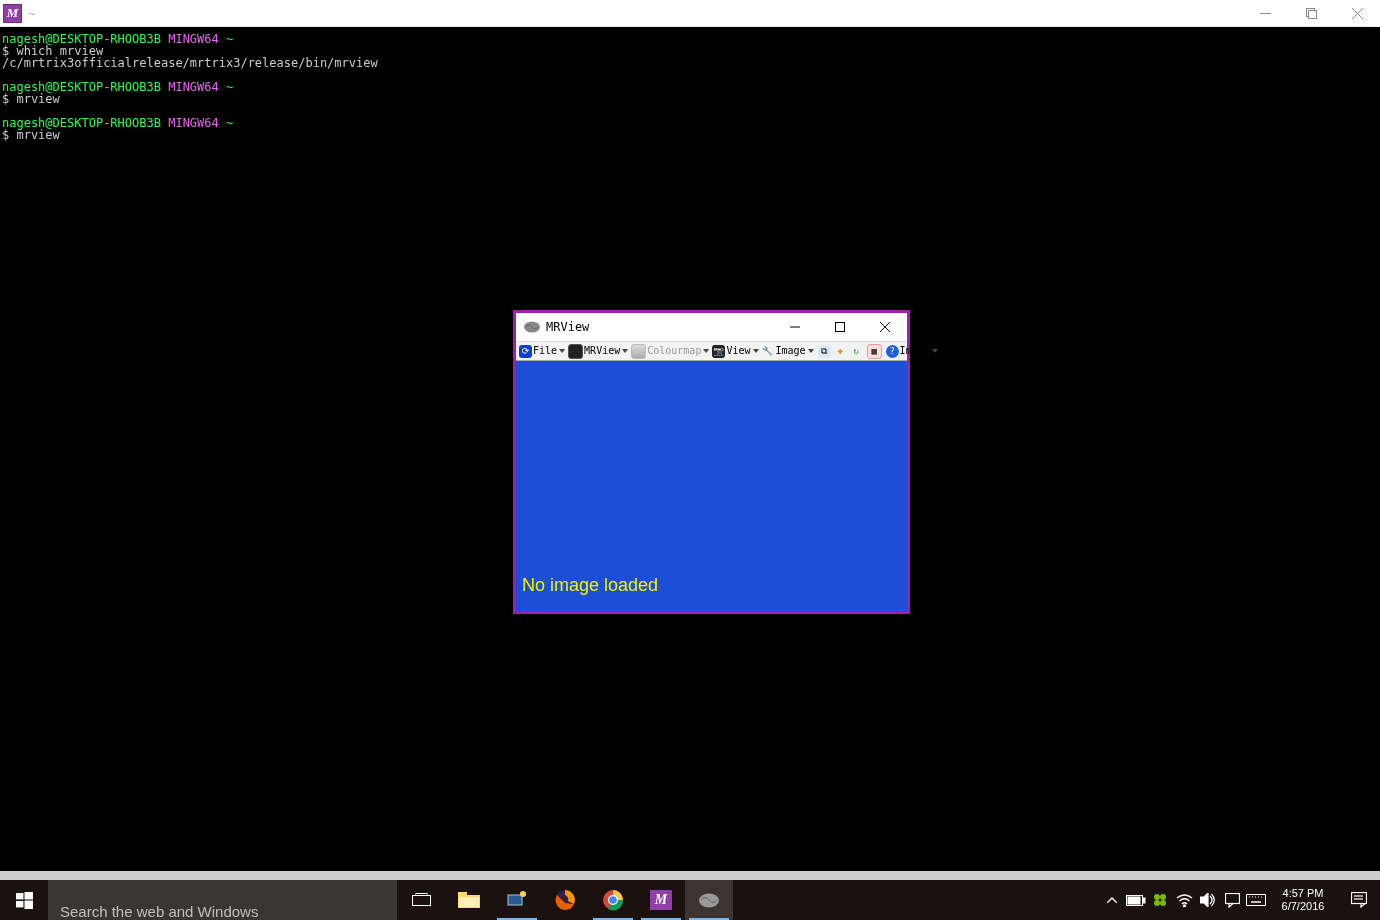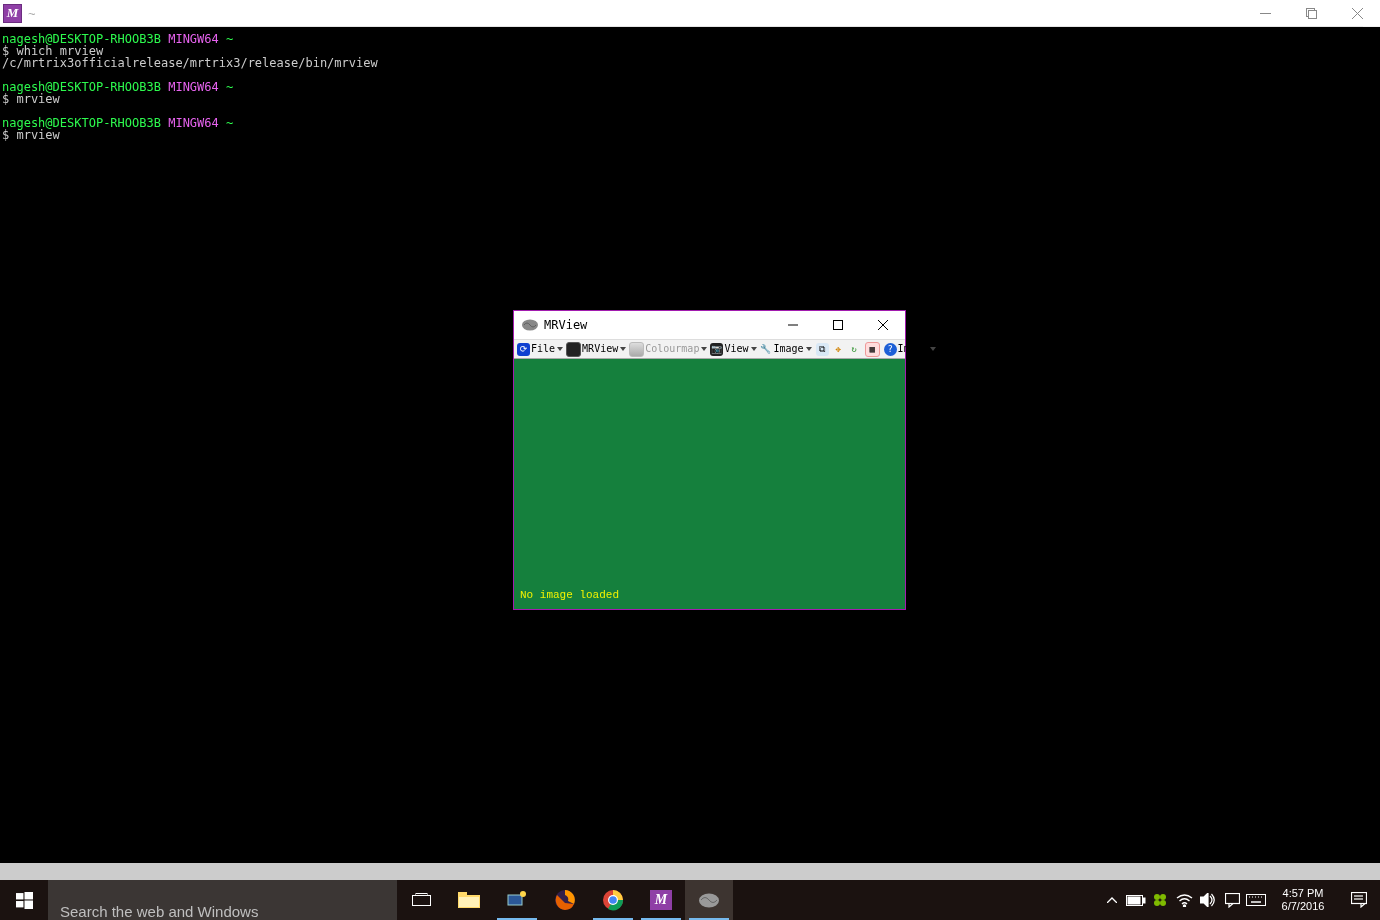--- a/index.html
+++ b/index.html
@@ -1,41 +1,41 @@
 <!DOCTYPE html>
 <html><head>
 <meta charset="utf-8">
 <style>
   html,body{margin:0;padding:0;width:1380px;height:920px;overflow:hidden;font-family:'Segoe UI',Tahoma,sans-serif;background:#cccccc}
   .titlebar{height:26px;background:#fff;display:flex;align-items:center;border-bottom:1px solid #e5e5e5;color:#aaa;font-size:13px}
   .titlebar .app-icon{width:17px;height:17px;background:#8f3fa6;color:#fff;font-weight:bold;font-family:serif;font-style:italic;font-size:13px;display:flex;align-items:center;justify-content:center;margin:0 6px 0 3px;border:1px solid #6c2c80}
   .titlebar .t-btn{width:46px;height:26px;display:flex;align-items:center;justify-content:center;color:#777}
   .titlebar .t-btn svg{stroke:#888;fill:none;stroke-width:1}
   .titlebar .spacer{flex:1}
-  .terminal{position:relative;background:#000;height:830px;font-family:'Lucida Console','Consolas',monospace;font-size:12px;line-height:12px;color:#ccc;padding:6px 0 0 2px;letter-spacing:0px}
+  .terminal{position:relative;background:#000;height:830px;font-family:'Lucida Console','Consolas',monospace;font-size:12px;line-height:12px;color:#ccc;padding:6px 0 8px 2px;letter-spacing:0px}
   .terminal pre{margin:0;white-space:pre}
   .g{color:#2dfa4e}.m{color:#e763ef}.w{color:#cccccc}
   .scroll-track{position:absolute;right:0;top:26px;width:17px;height:830px;background:#f0f0f0}
   .scroll-up,.scroll-down{height:17px;display:flex;align-items:center;justify-content:center;color:#555;font-size:8px}
   .scroll-down{position:absolute;bottom:0;width:100%}
   
-  .mrview{position:absolute;left:513px;top:283px;width:391px;height:298px;background:#15803d;box-shadow:0 4px 24px rgba(0,0,0,.5);border:1px solid #a21caf}
+  .mrview{position:absolute;left:513px;top:283px;width:391px;height:298px;background:#1d4ed8;box-shadow:0 4px 24px rgba(0,0,0,.5);border:3px solid #a21caf}
   .mr-titlebar{height:28px;background:#fff;display:flex;align-items:center;font-size:12px;color:#000}
   .mr-titlebar .brain{width:20px;height:14px;margin:0 4px 0 6px}
   .mr-titlebar .spacer{flex:1}
   .mr-titlebar .tb{width:45px;height:28px;display:flex;align-items:center;justify-content:center}
   .mr-titlebar .tb svg{stroke:#000;fill:none;stroke-width:1}
   .mr-toolbar{height:18px;background:#f2f2f2;border-top:1px solid #ddd;border-bottom:1px solid #aaa;display:flex;align-items:center;font-size:10px;color:#000;padding:0 2px;gap:1px}
   .mr-toolbar .tbtn{display:flex;align-items:center;gap:1px;padding:0 1px;cursor:default}
   .mr-toolbar .ico{width:13px;height:13px;display:inline-flex;align-items:center;justify-content:center;font-size:9px;border-radius:3px}
   .mr-toolbar .caret{width:0;height:0;border-left:3px solid transparent;border-right:3px solid transparent;border-top:4px solid #444;margin-left:1px}
   .mr-toolbar .disabled{color:#9a9a9a}
   .mr-toolbar .sep{width:3px}
   .mr-view{position:relative;flex:1}
-  .mr-status{position:absolute;left:6px;bottom:8px;color:#f2f200;font-family:Liberation Mono, monospace;font-size:11px}
+  .mr-status{position:absolute;left:6px;bottom:20px;color:#f2f200;font-family:Liberation Sans, sans-serif;font-size:18px}
   
   .taskbar{position:absolute;left:0;bottom:0;width:100%;height:40px;background:#1b1210;display:flex;align-items:stretch;color:#fff;font-size:14px}
   .start{width:48px;display:flex;align-items:center;justify-content:center}
   .start svg{fill:#fff}
   .search{width:337px;background:#3b3634;display:flex;align-items:flex-end;color:#bfbfbf;padding-left:12px;font-size:15px}
   .tb-icons{display:flex;align-items:center}
   .tb-icons .slot{width:48px;height:40px;display:flex;align-items:center;justify-content:center;position:relative}
   .tb-icons .slot.active{background:#3d3430}
   .tb-icons .slot .underline{position:absolute;bottom:0;left:4px;right:4px;height:2px;background:#76b9ed;display:none}
   .tb-icons .slot.running .underline{display:block}

